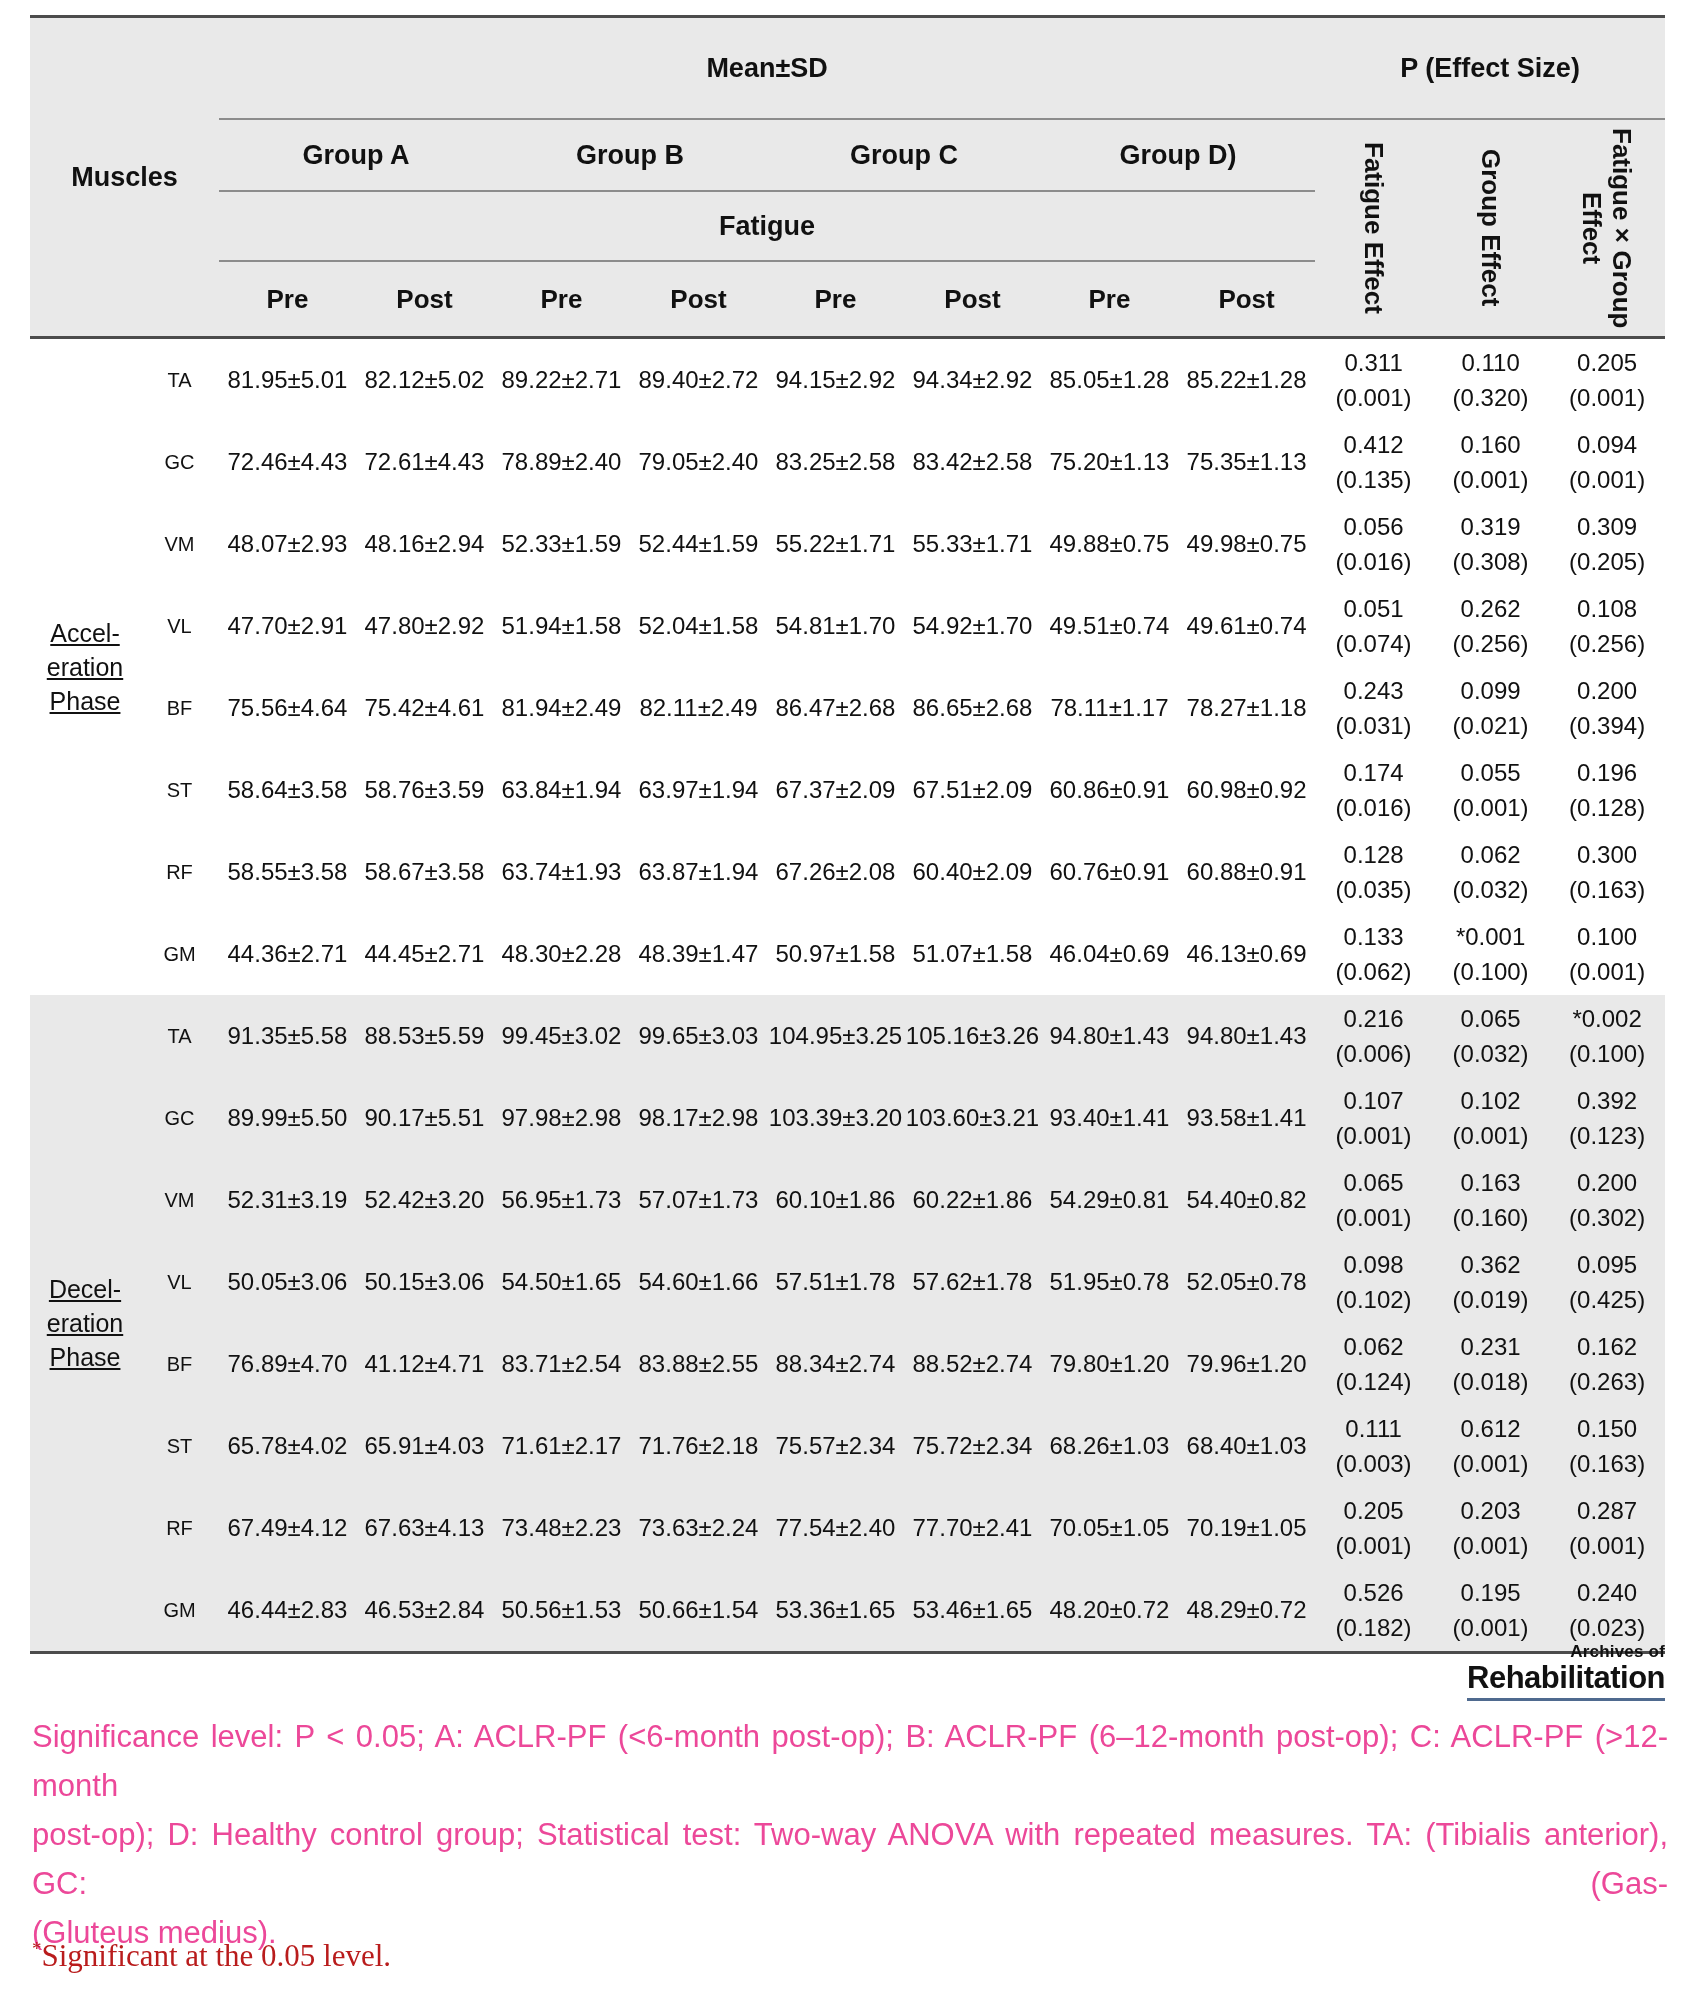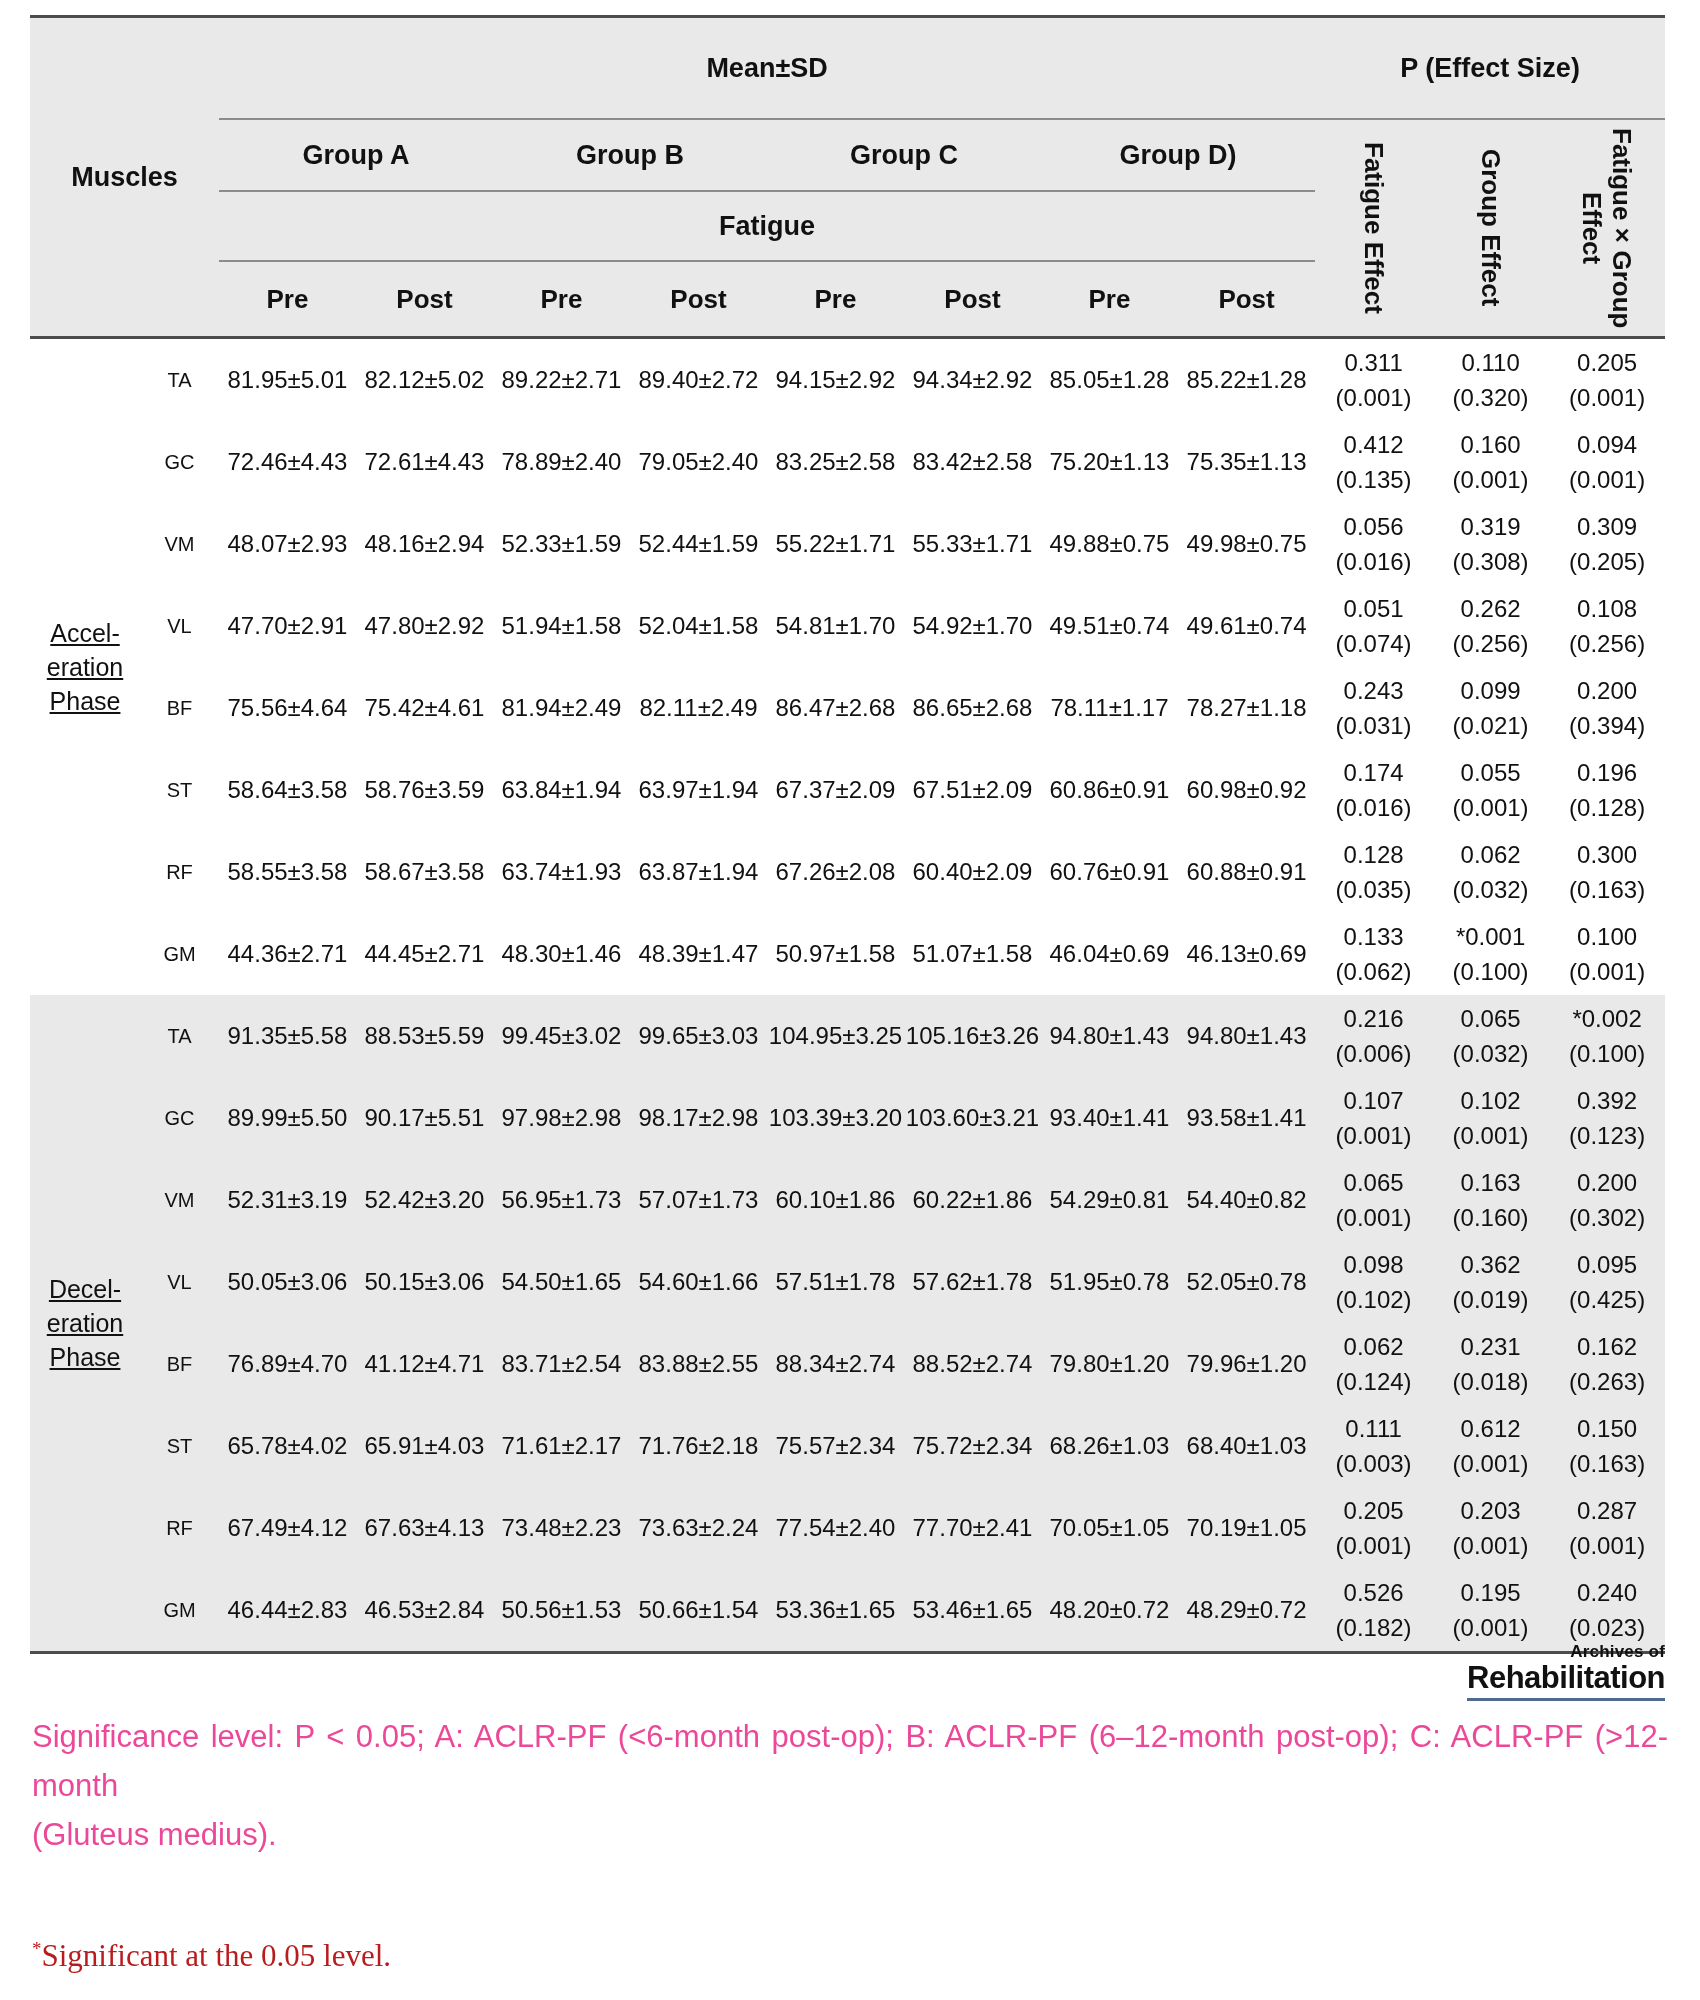--- a/index.html
+++ b/index.html
@@ -266,21 +266,21 @@
           </td>
           <td class="p-cell">
             <div>0.300</div>
             <div>(0.163)</div>
           </td>
         </tr>
         <tr class="accel">
           <td class="muscle-cell">GM</td>
           <td class="val-cell">44.36±2.71</td>
           <td class="val-cell">44.45±2.71</td>
-          <td class="val-cell">48.30±1.46</td>
+          <td class="val-cell">48.30±2.28</td>
           <td class="val-cell">48.39±1.47</td>
           <td class="val-cell">50.97±1.58</td>
           <td class="val-cell">51.07±1.58</td>
           <td class="val-cell">46.04±0.69</td>
           <td class="val-cell">46.13±0.69</td>
           <td class="p-cell">
             <div>0.133</div>
             <div>(0.062)</div>
           </td>
           <td class="p-cell">
@@ -484,18 +484,19 @@
       </tbody>
   </table>
 
   <div class="logo">
     <div class="l1">Archives of</div>
     <div><span class="l2">Rehabilitation</span></div>
   </div>
 
   <div class="footnote">
     <div class="jline">Significance level: P &lt; 0.05; A: ACLR-PF (&lt;6-month post-op); B: ACLR-PF (6–12-month post-op); C: ACLR-PF (&gt;12-month</div>
+    <div class="jline">post-op); D: Healthy control group; Statistical test: Two-way ANOVA with repeated measures. TA: (Tibialis anterior), GC: (Gas-</div>
     <div class="lline">(Gluteus medius).</div>
   </div>
 
   <div class="signote"><sup>*</sup><span>Significant at the 0.05 level.</span></div>
 
 </div>
 
 </body></html>

